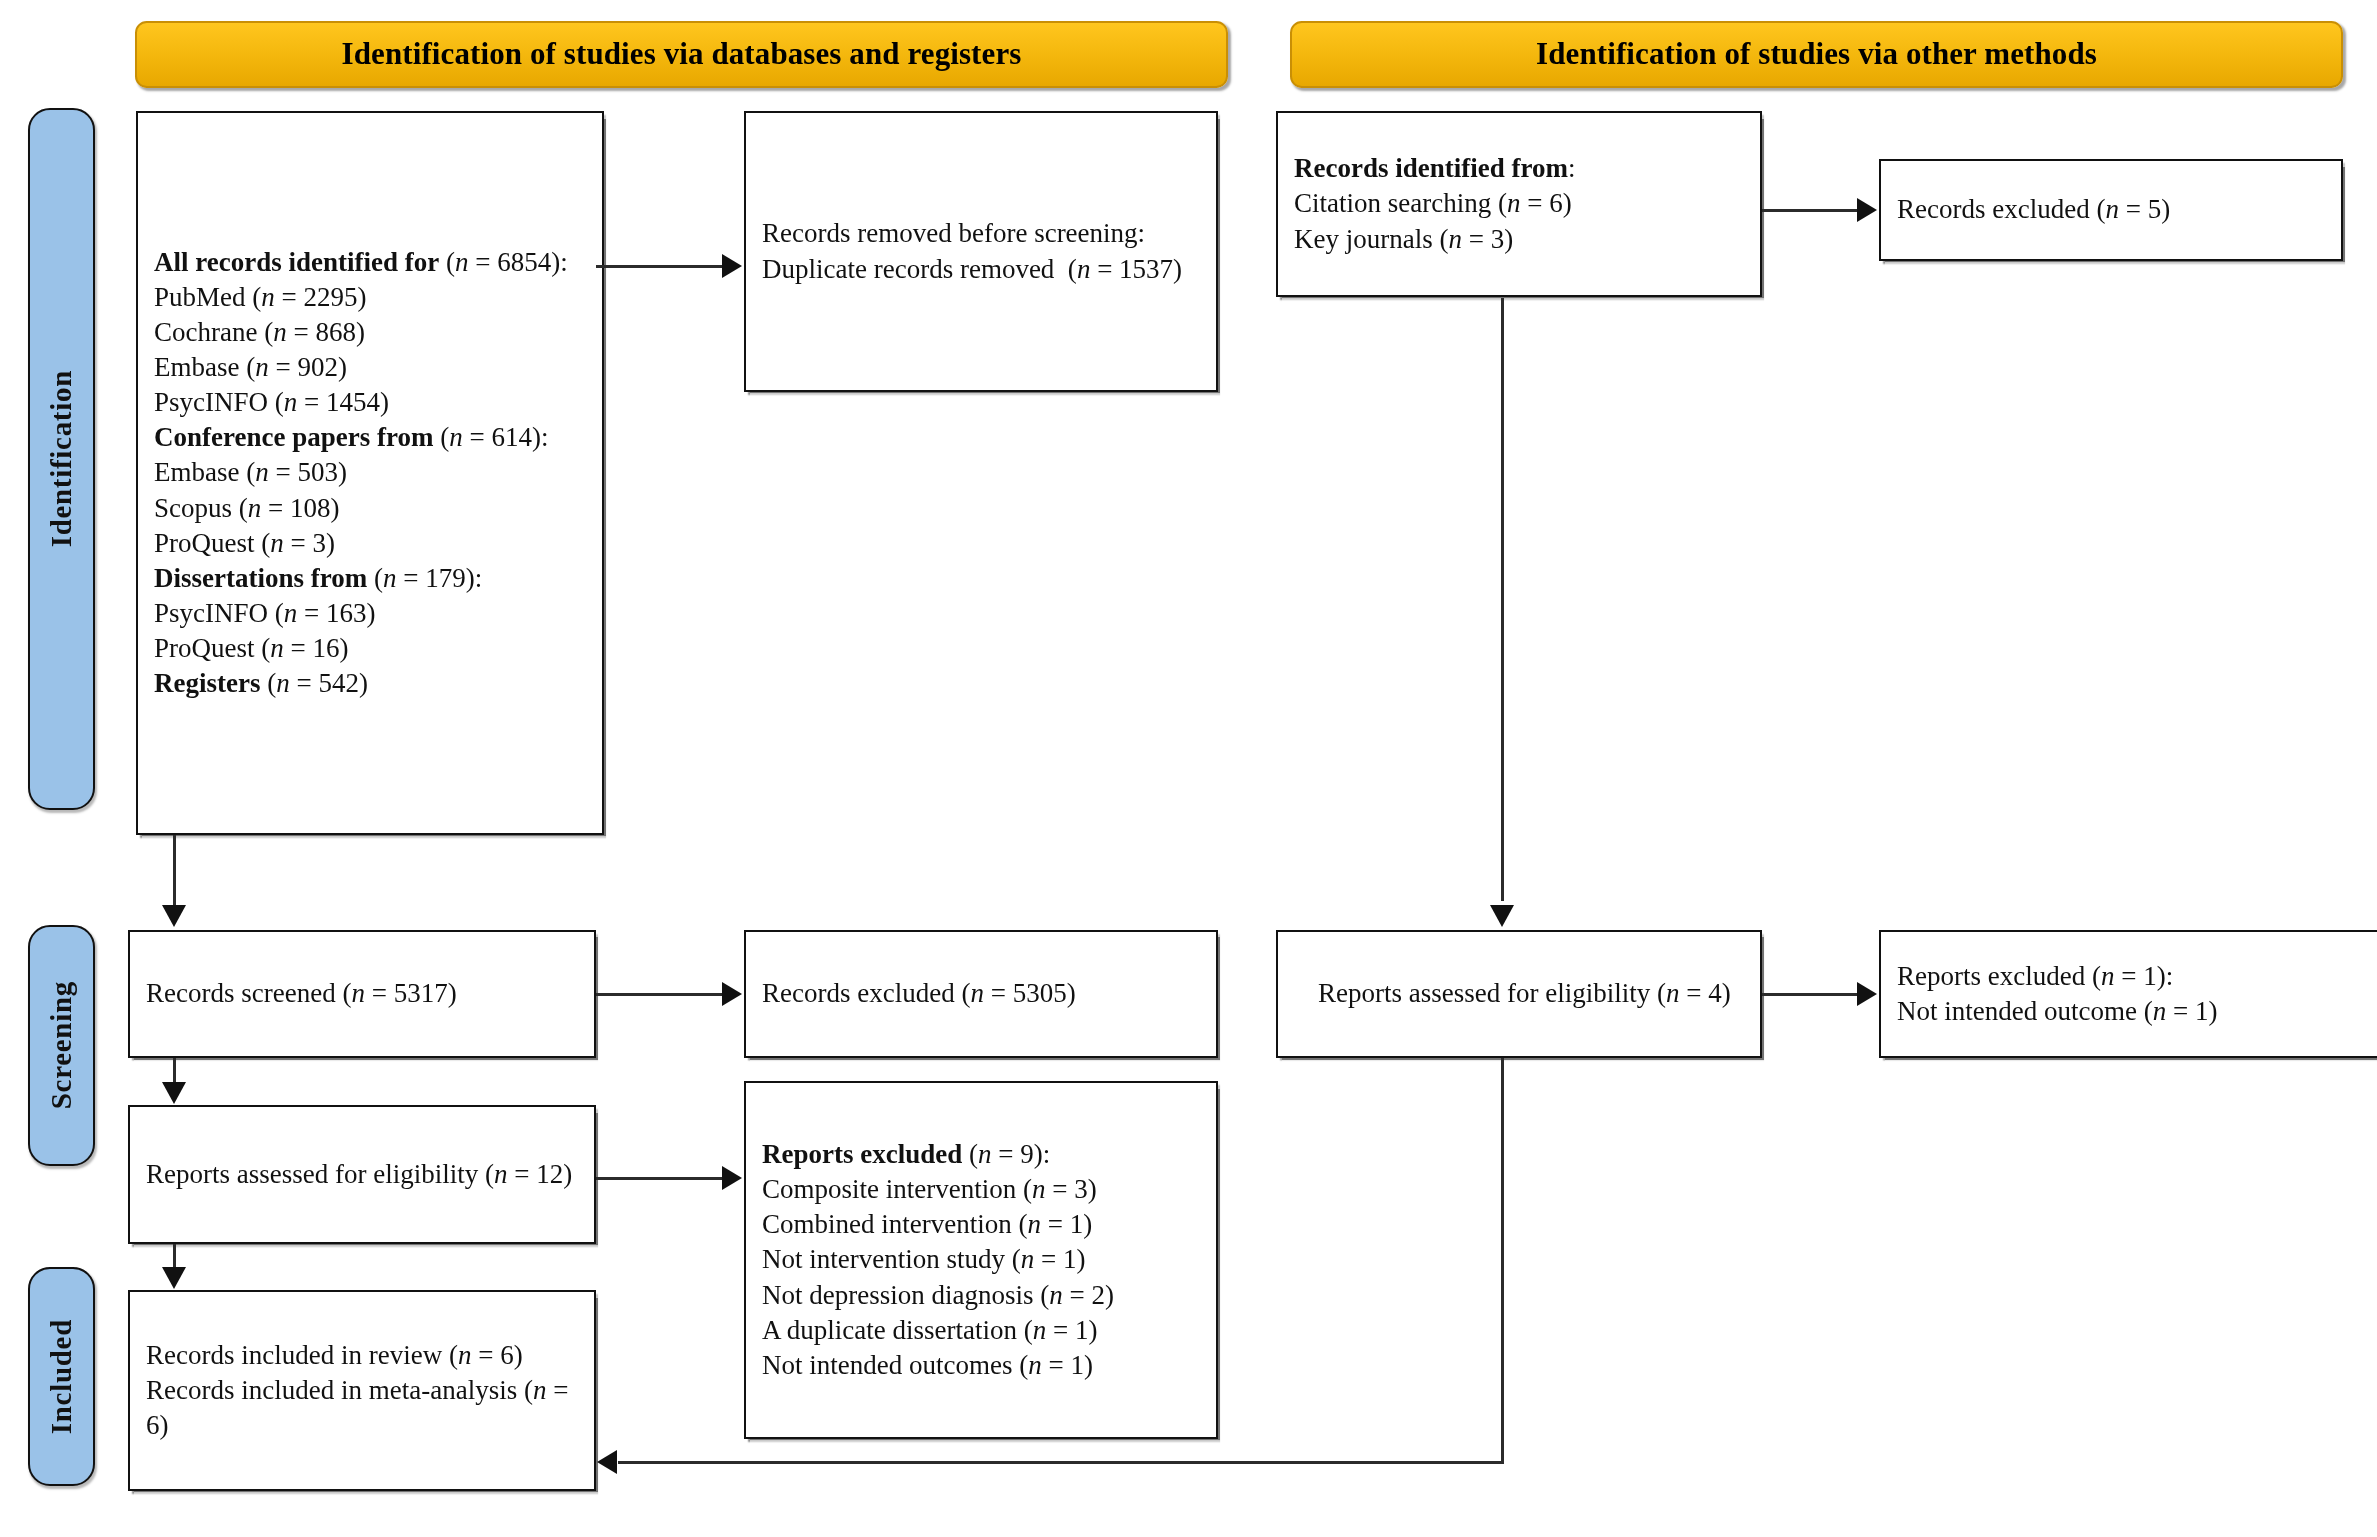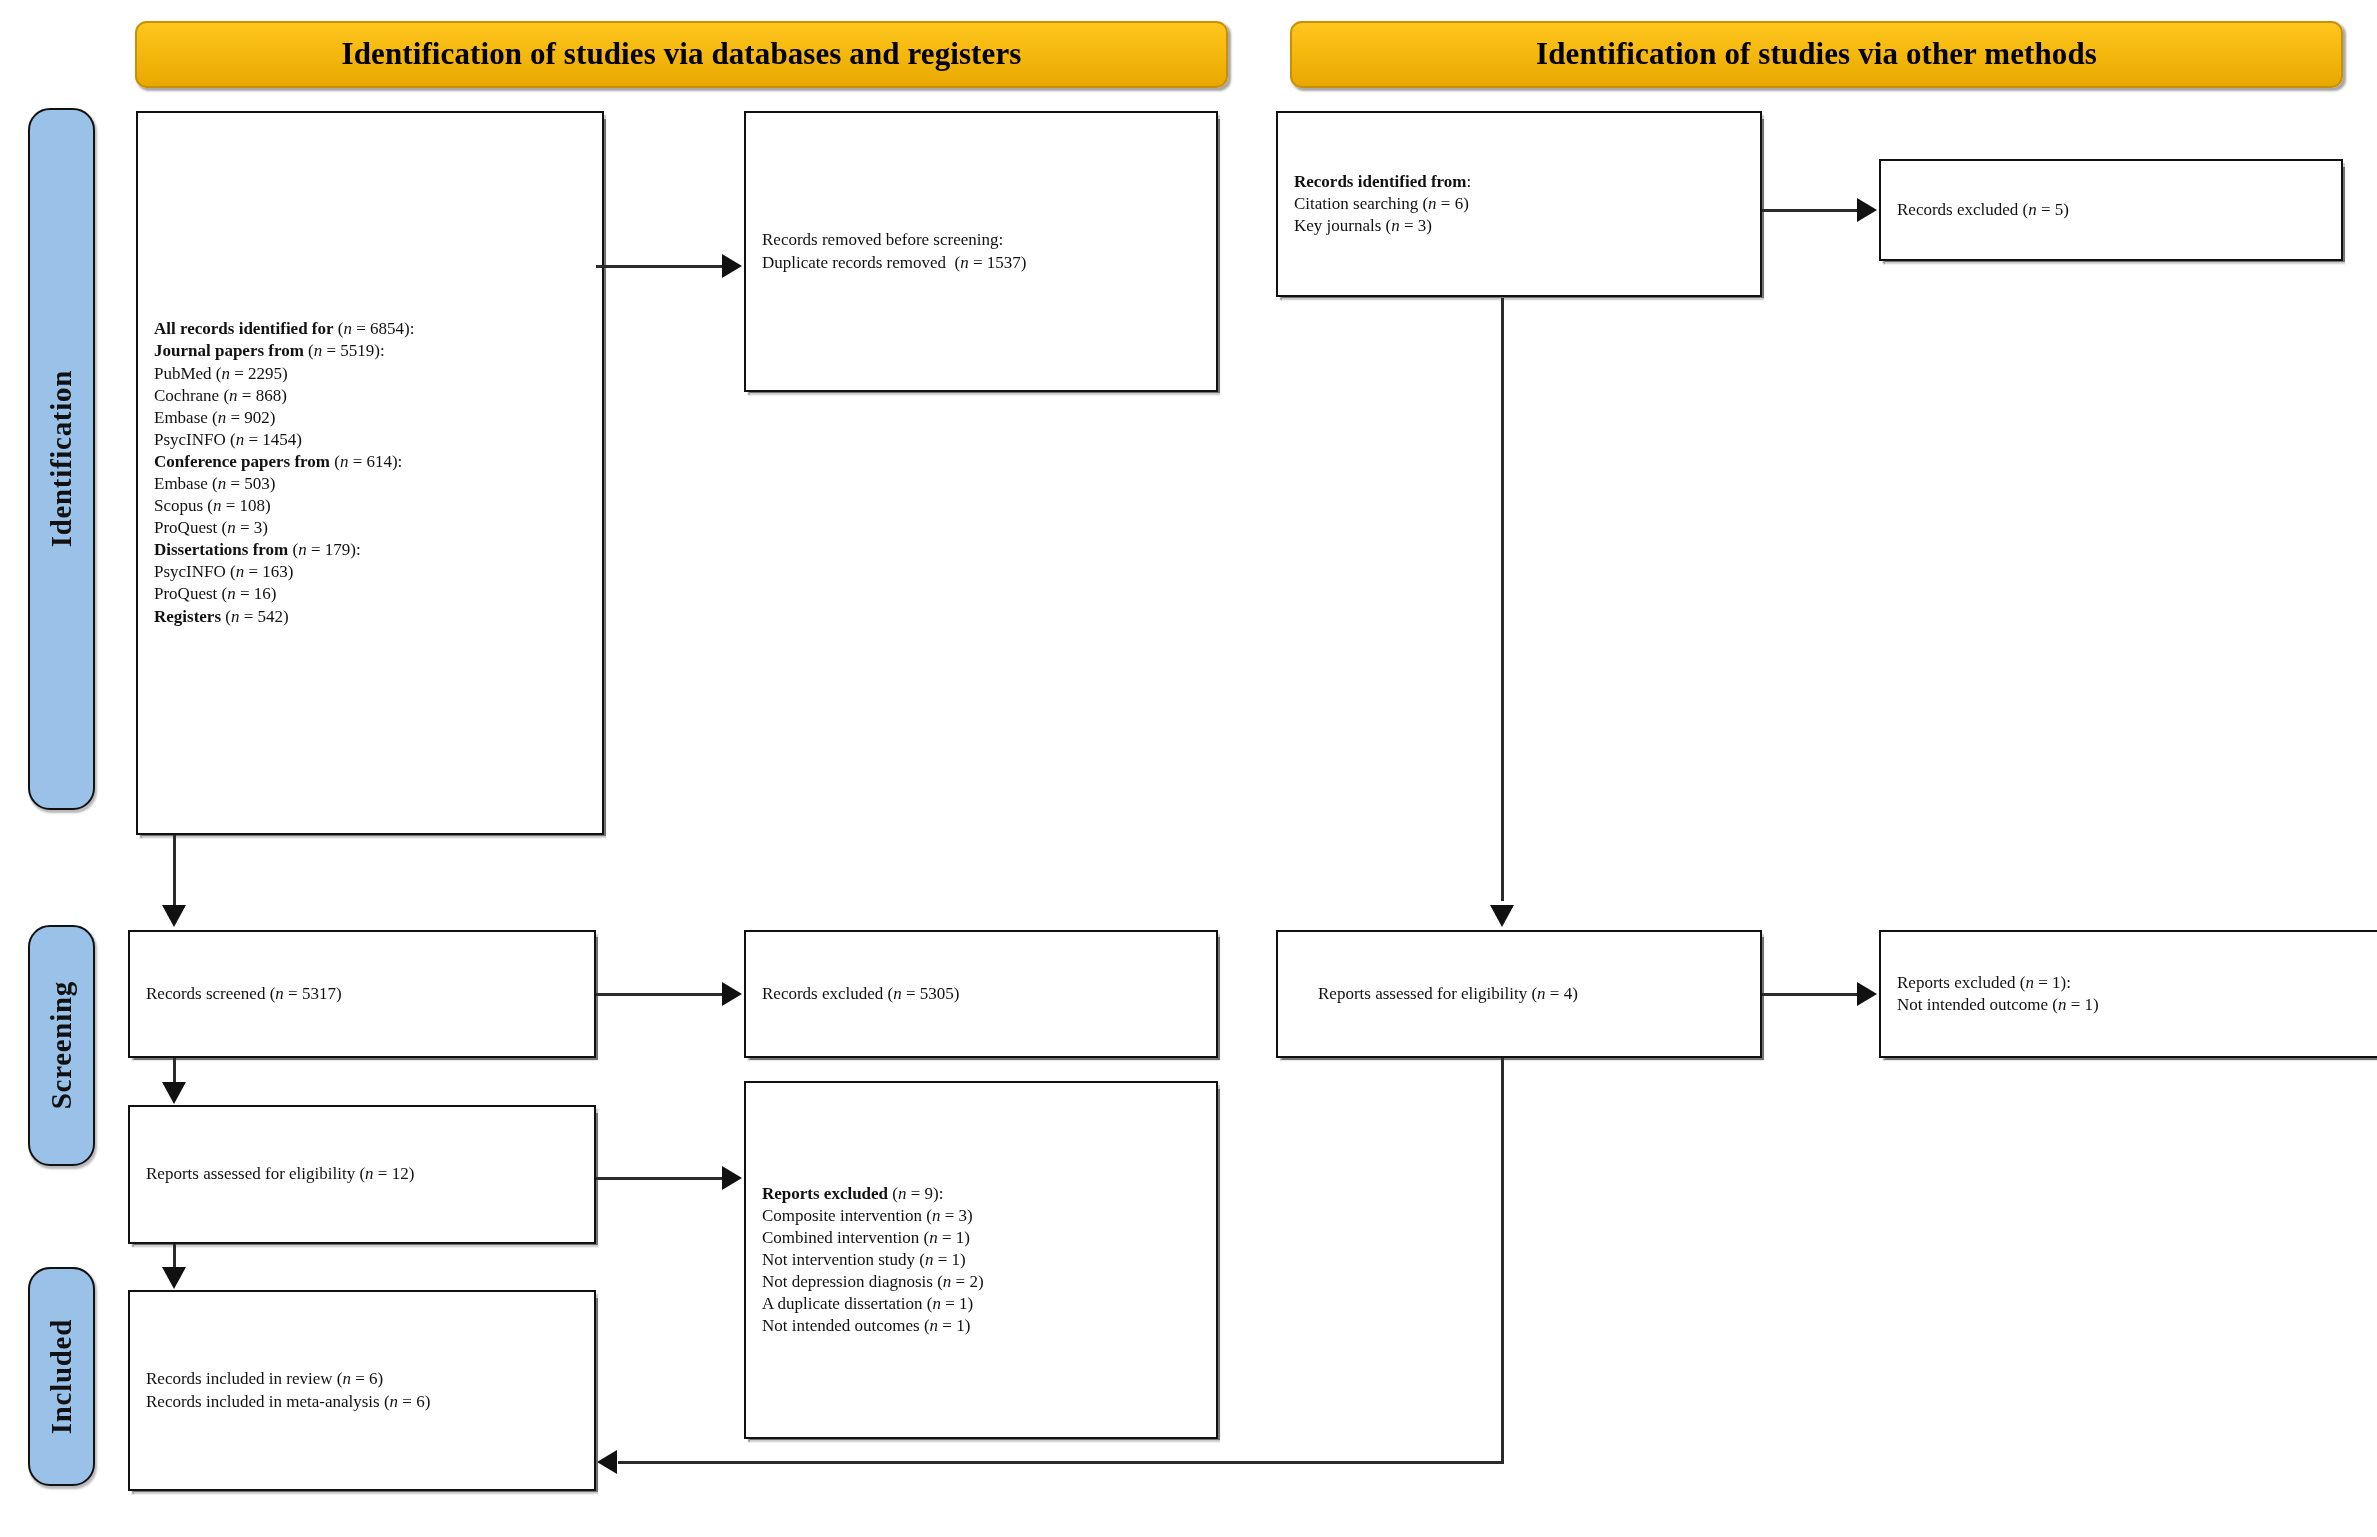--- a/index.html
+++ b/index.html
@@ -62,21 +62,21 @@
     background: #ffffff;
     border: 2.2px solid #111111;
     box-sizing: border-box;
     box-shadow: 2.9px 3.7px 1.5px -0.7px rgba(0,0,0,0.55);
     padding: 0 16px;
     display: flex;
     flex-direction: column;
     justify-content: center;
   }
   .box .lines {
-    font-size: 17px;
+    font-size: 27px;
     line-height: 1.30;
     color: #111111;
   }
   .box .lines div {
     white-space: pre-wrap;
   }
   b { font-weight: bold; }
   i { font-style: italic; }
 
   
@@ -130,21 +130,20 @@
     <span>Screening</span>
   </div>
 
   <div class="phase" style="left:28px; top:1267px; width:67px; height:219px;">
     <span>Included</span>
   </div>
 
   <div class="box" style="left:128px; top:111px; width:468px; height:724px;margin-left:8px;">
     <div class="lines">
         <div><b>All records identified for</b> (<i>n</i> = 6854):</div>
-        <div><b>Journal papers from</b> (<i>n</i> = 5519):</div>
         <div>PubMed (<i>n</i> = 2295)</div>
         <div>Cochrane (<i>n</i> = 868)</div>
         <div>Embase (<i>n</i> = 902)</div>
         <div>PsycINFO (<i>n</i> = 1454)</div>
         <div><b>Conference papers from</b> (<i>n</i> = 614):</div>
         <div>Embase (<i>n</i> = 503)</div>
         <div>Scopus (<i>n</i> = 108)</div>
         <div>ProQuest (<i>n</i> = 3)</div>
         <div><b>Dissertations from</b> (<i>n</i> = 179):</div>
         <div>PsycINFO (<i>n</i> = 163)</div>

